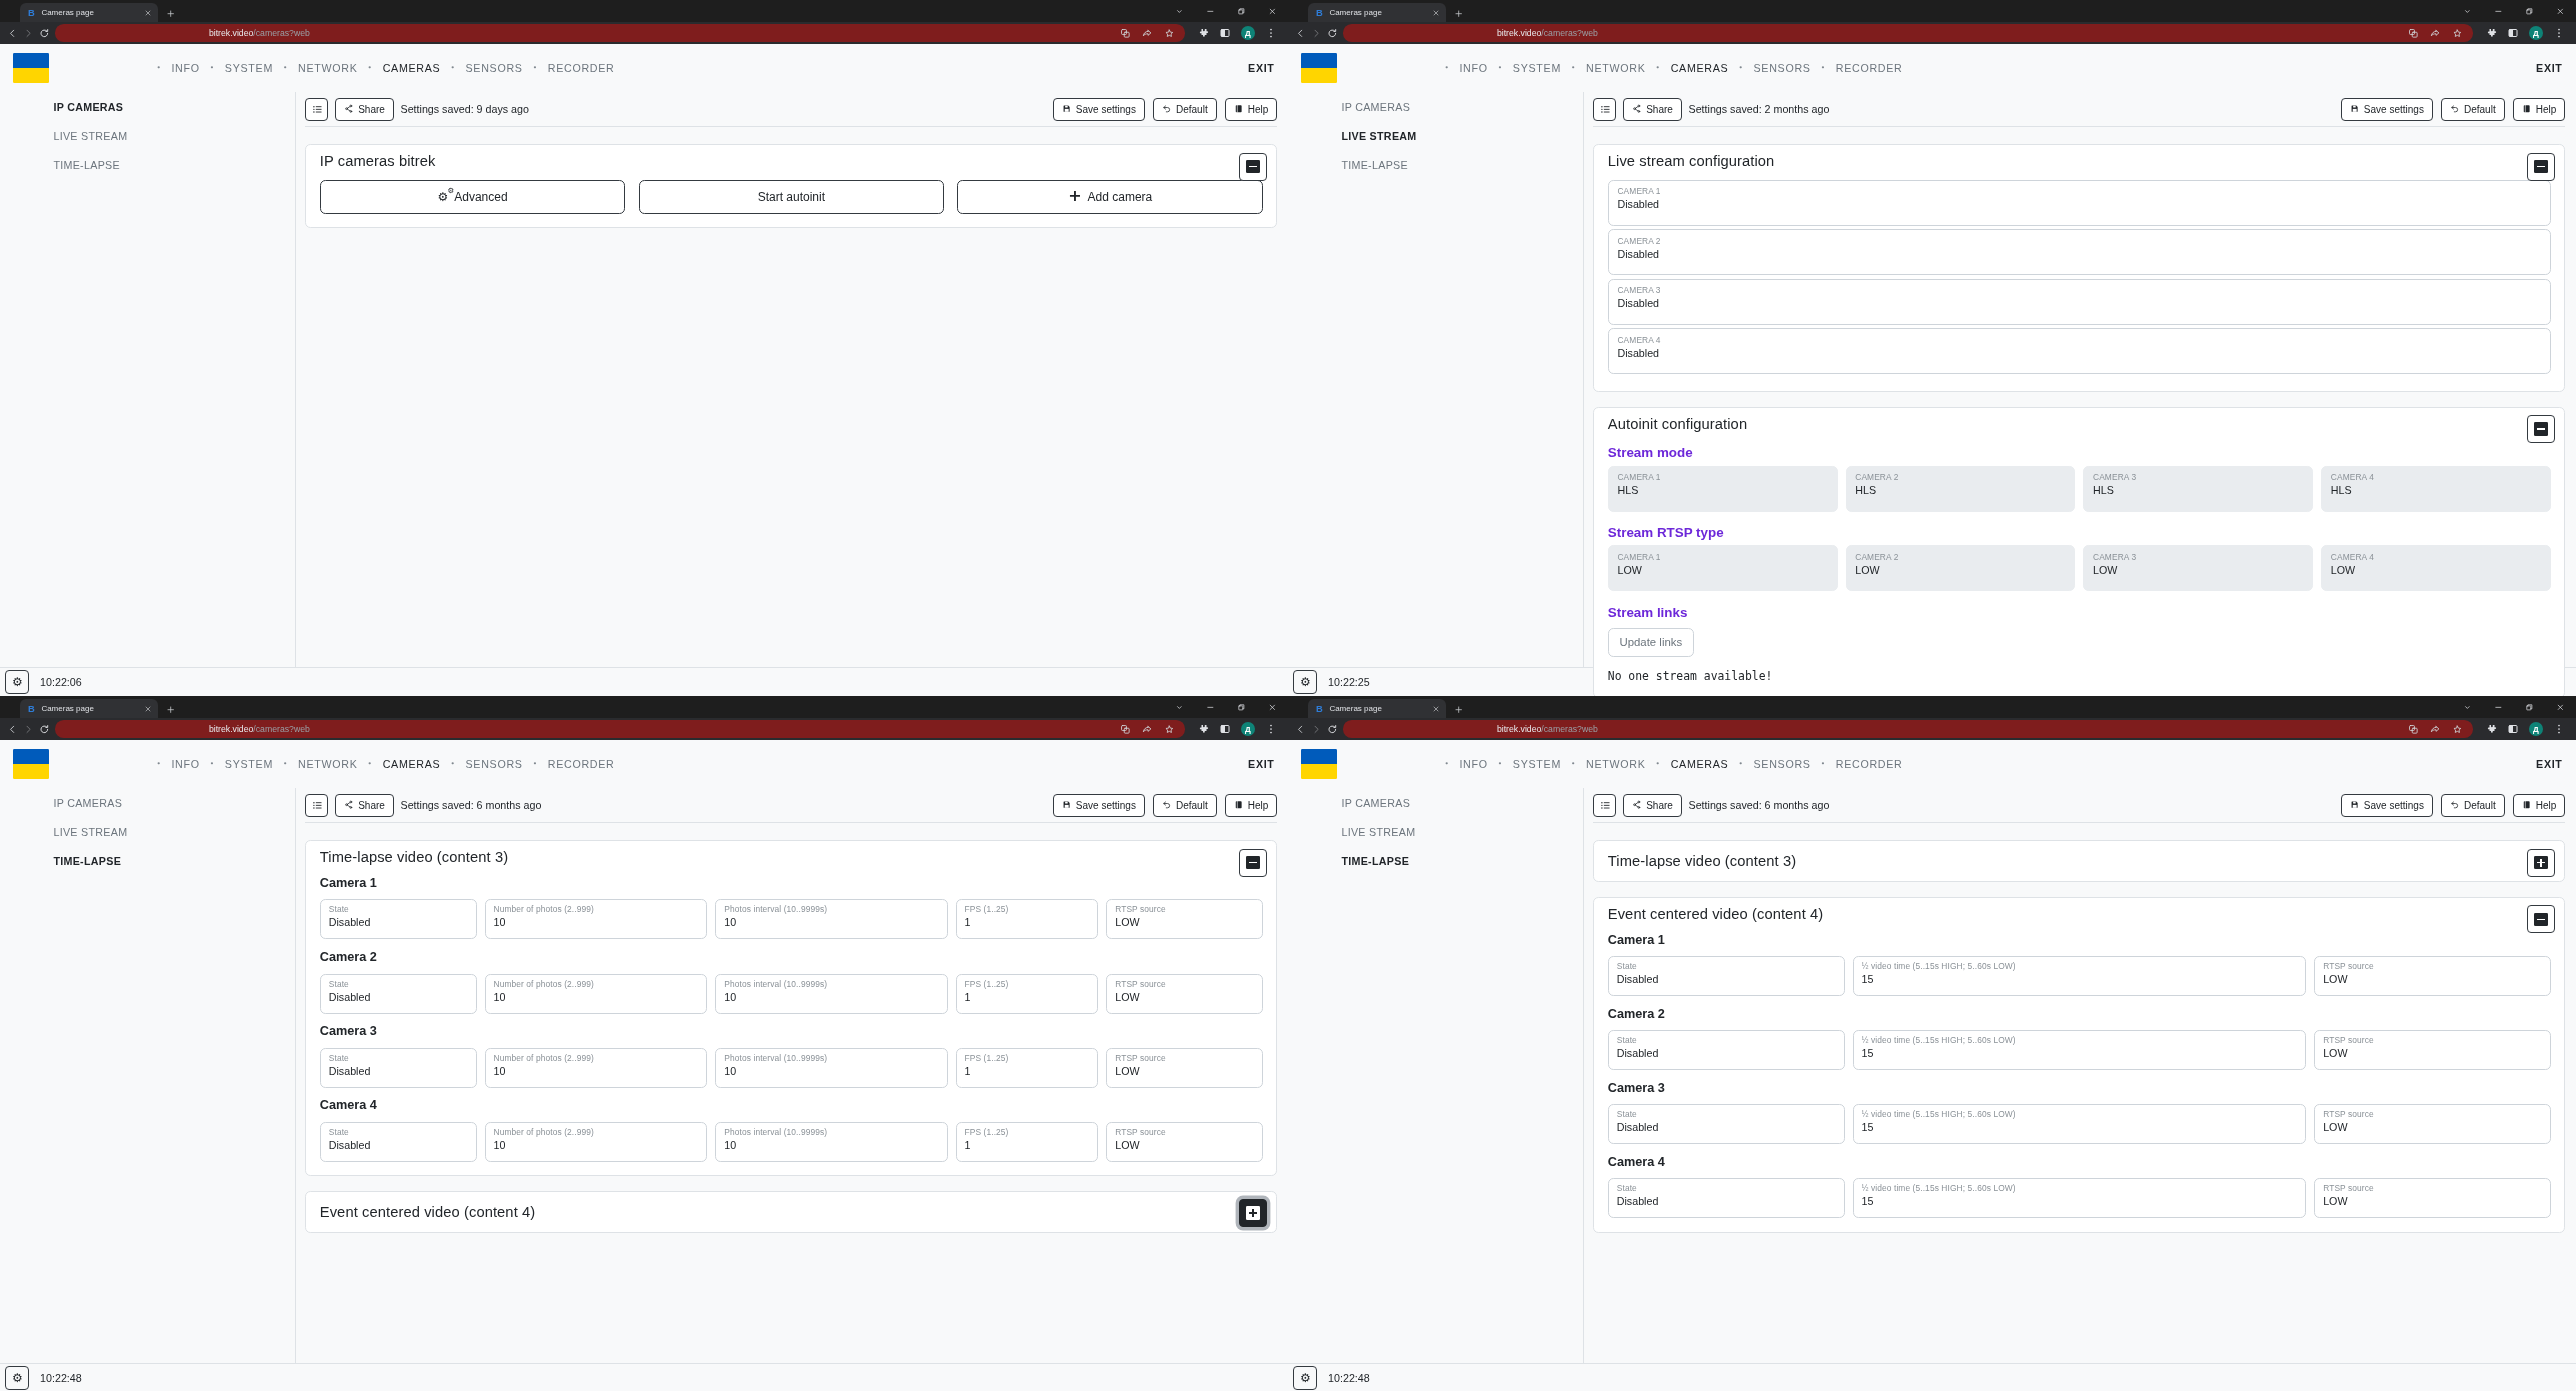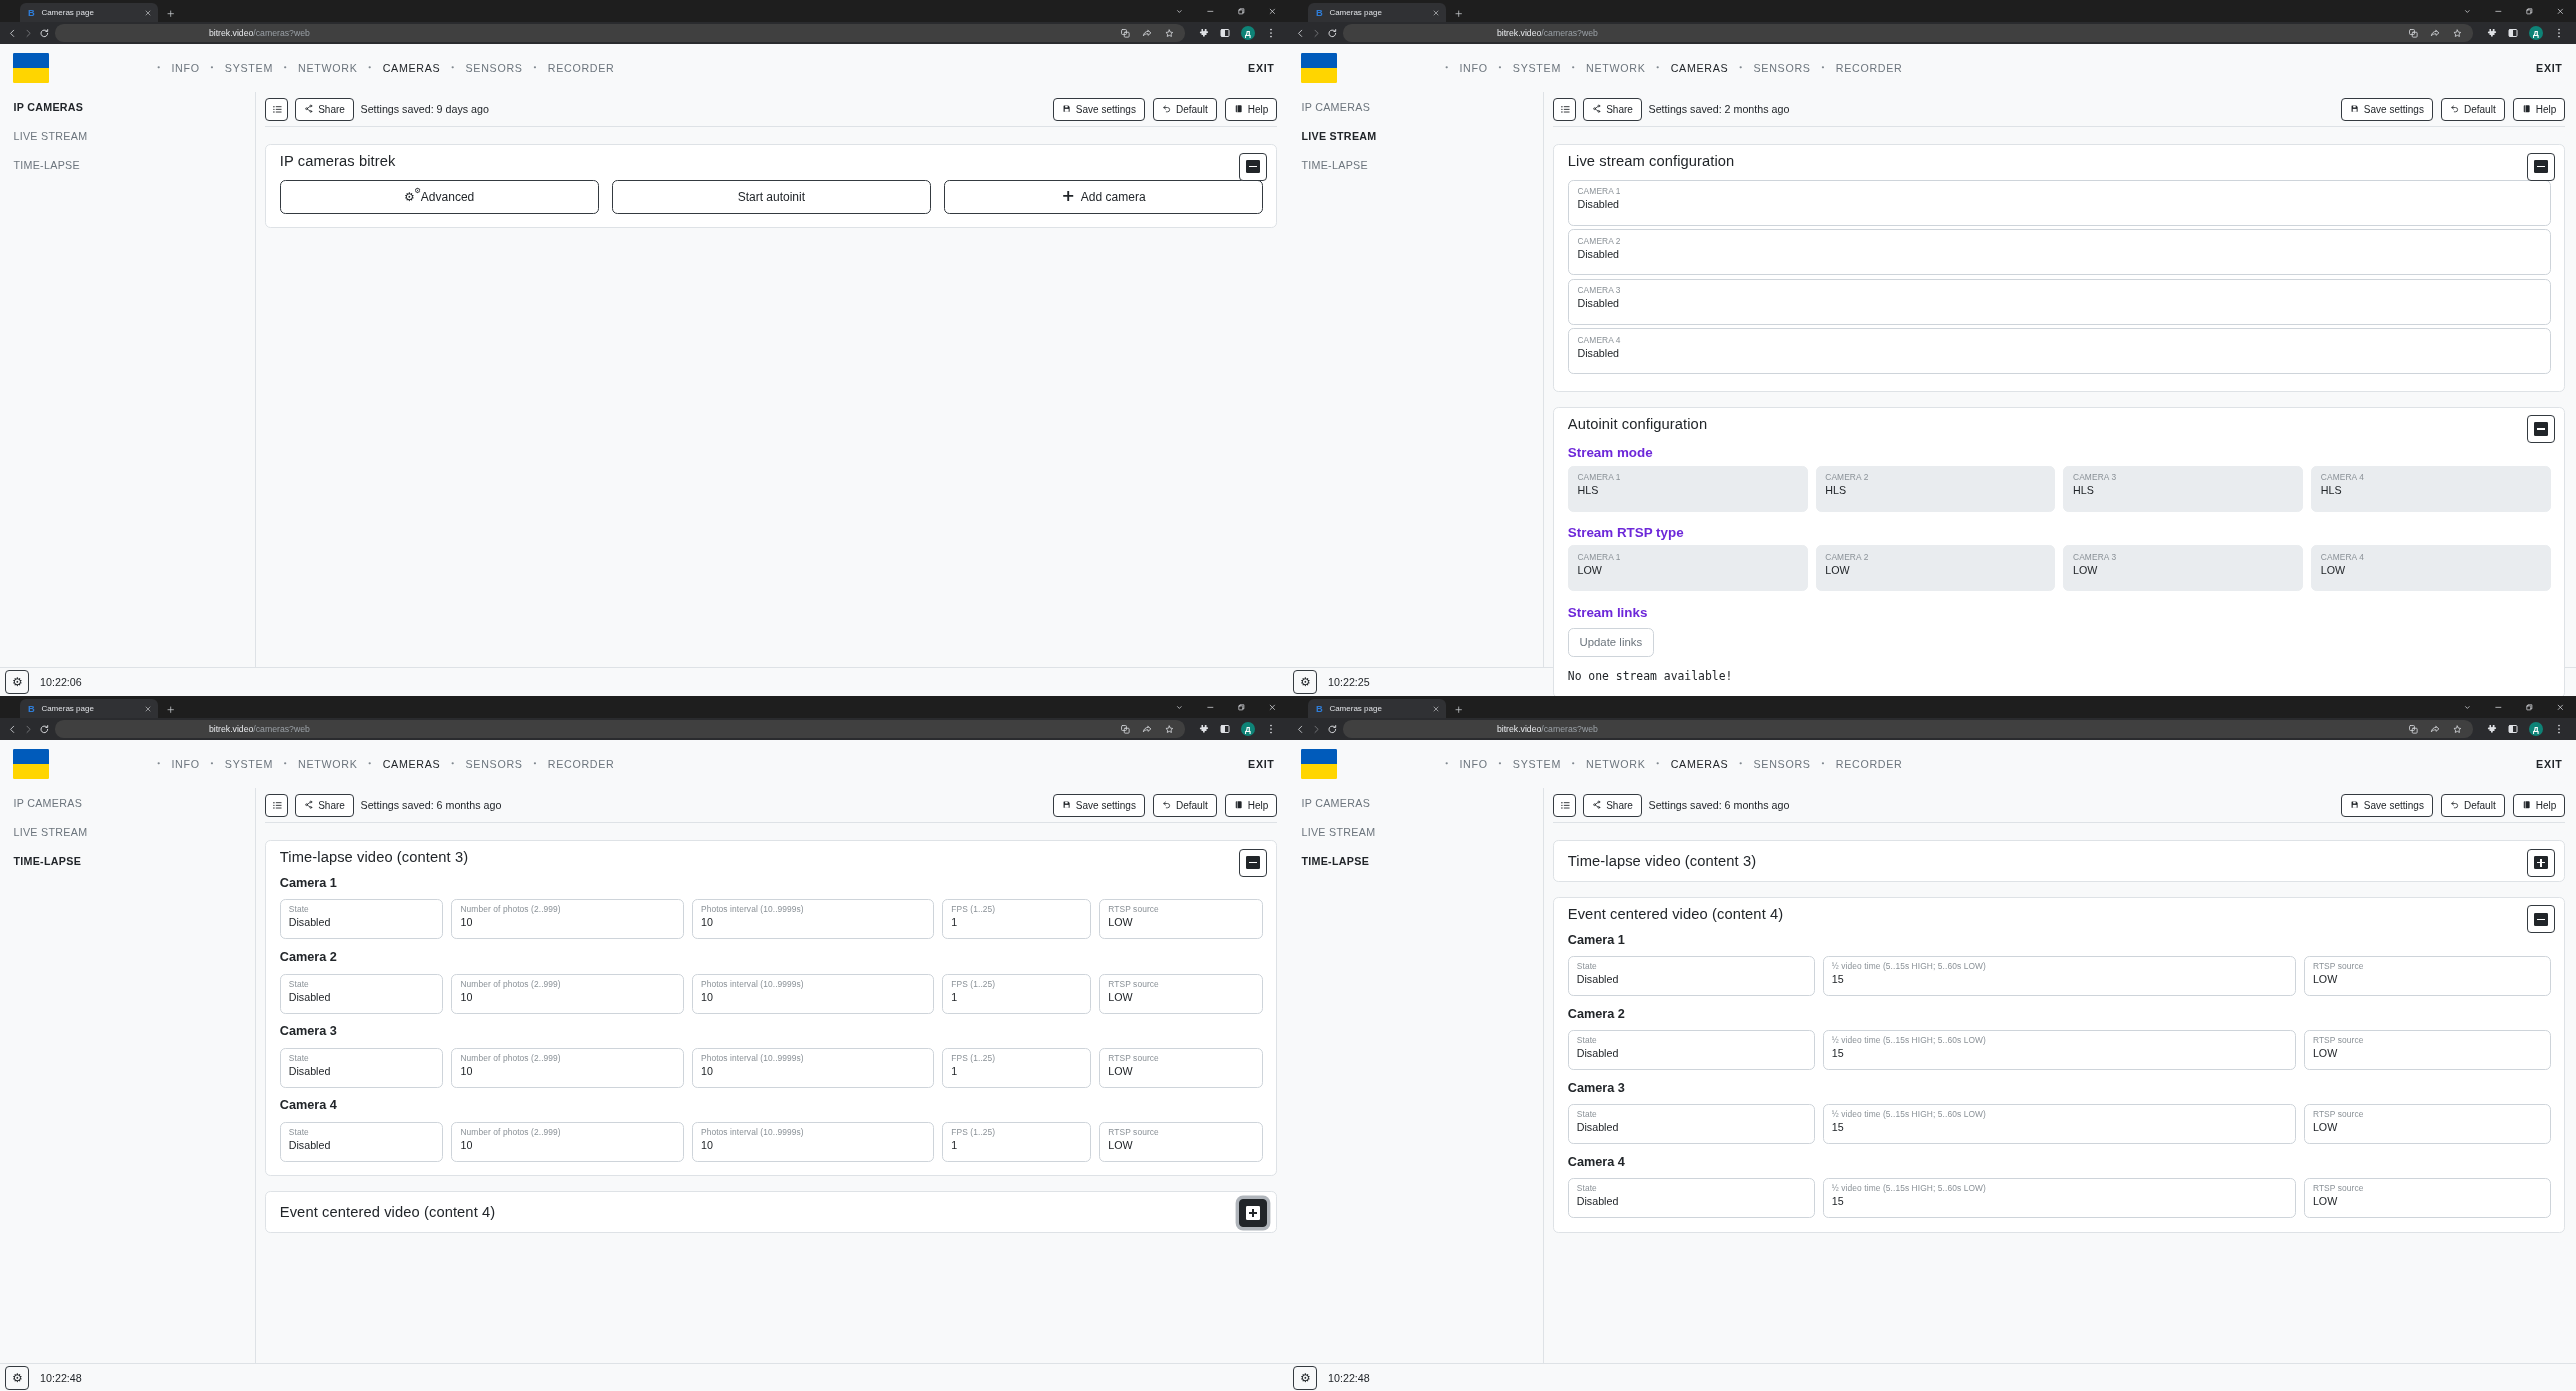--- a/index.html
+++ b/index.html
@@ -13,38 +13,38 @@
   .tab { margin-left:20px; width:138px; height:19px; background:#303134; border-radius:6px 6px 0 0; display:flex; align-items:center; padding:0 6px; gap:4.7px; }
   .favicon { width:10.7px; height:10.7px; display:flex; align-items:center; justify-content:center; font-weight:800; font-size:9.4px; color:#2e7cd6; }
   .tab-title { color:#dfe1e5; font-size:8px; flex:1; white-space:nowrap; overflow:hidden; }
   .newtab { margin:0 0 4px 8px; color:#c7c9cc; }
   .wincontrols { position:absolute; right:0; top:0; height:22px; display:flex; }
   .wc { width:31px; height:22px; display:flex; align-items:center; justify-content:center; color:#dfe1e5; }
   .urlrow { flex:0 0 22px; background:#2a2b2e; display:flex; align-items:center; padding:0 6.7px; gap:5.4px; }
   .navbtn { color:#cfd1d4; display:flex; }
   .navbtn.fwd { color:#77797d; }
   .navbtn.reload { color:#e8eaed; }
-  .urlpill { flex:1; height:17.4px; background:#404040; border-radius:8.7px; display:flex; align-items:center; padding:0 9.4px 0 154px; font-size:8.7px; }
+  .urlpill { flex:1; height:17.4px; background:#7f1d1d; border-radius:8.7px; display:flex; align-items:center; padding:0 9.4px 0 154px; font-size:8.7px; }
   .url-host { color:#e8eaed; }
   .url-path { color:#9aa0a6; }
   .pillicons { margin-left:auto; display:flex; gap:11.4px; color:#cfd1d4; align-items:center; }
   .chromeicons { display:flex; align-items:center; gap:10px; padding:0 4px 0 6.7px; color:#dfe1e5; }
   .avatar { width:14.7px; height:14.7px; border-radius:50%; background:#0e8377; color:#fff; font-size:8px; font-weight:700; display:flex; align-items:center; justify-content:center; }
 
   
   .pagehead { flex:0 0 48px; display:flex; align-items:center; padding:0 13.4px; }
   .flag { width:36px; height:29.5px; display:flex; flex-direction:column; border-radius:1.3px; overflow:hidden; }
   .flag .t { flex:1; }
   .flag .b { flex:1; }
   .mainnav { display:flex; align-items:center; gap:10px; margin-left:107px; font-size:10.7px; letter-spacing:0.7px; color:#6c757d; }
   .mainnav .bullet { font-size:7.4px; opacity:.85; }
   .nav-item.active { color:#212529; }
   .exit { margin-left:auto; font-weight:700; color:#212529; font-size:10.7px; letter-spacing:0.7px; }
   .pagebody { flex:1; display:flex; min-height:0; }
-  .sidebar { width:256px; border-right:0.7px solid #dee2e6; padding:9.4px 0 0 13.4px; }
+  .sidebar { width:256px; border-right:0.7px solid #dee2e6; padding:9.4px 0 0 13.4px;margin-left:40px; }
   .side-item { font-size:10.7px; letter-spacing:0.3px; color:#6c757d; margin-bottom:17px; }
   .side-item.active { color:#212529; font-weight:700; }
   .content { flex:1; padding:0 10.7px 0 9.4px; display:flex; flex-direction:column; min-width:0; }
   .toolbar { flex:0 0 35px; border-bottom:0.7px solid #dee2e6; display:flex; align-items:center; gap:6.7px; }
   .tbtn { height:23px; border:0.7px solid #343a40; border-radius:4px; background:#fff; display:inline-flex; align-items:center; justify-content:center; gap:4.7px; font-size:10px; color:#212529; padding:0 8px; }
   .tbtn.iconbtn { width:23px; padding:0; }
   .saved { font-size:10.7px; color:#212529; }
   .tb-right { margin-left:auto; display:flex; gap:8px; }
   .cards { margin-top:17.4px; }
   .card { background:#fff; border:0.7px solid #dee2e6; border-radius:5.4px; padding:8px 13.4px 13.4px; margin-bottom:14.7px; position:relative; }

